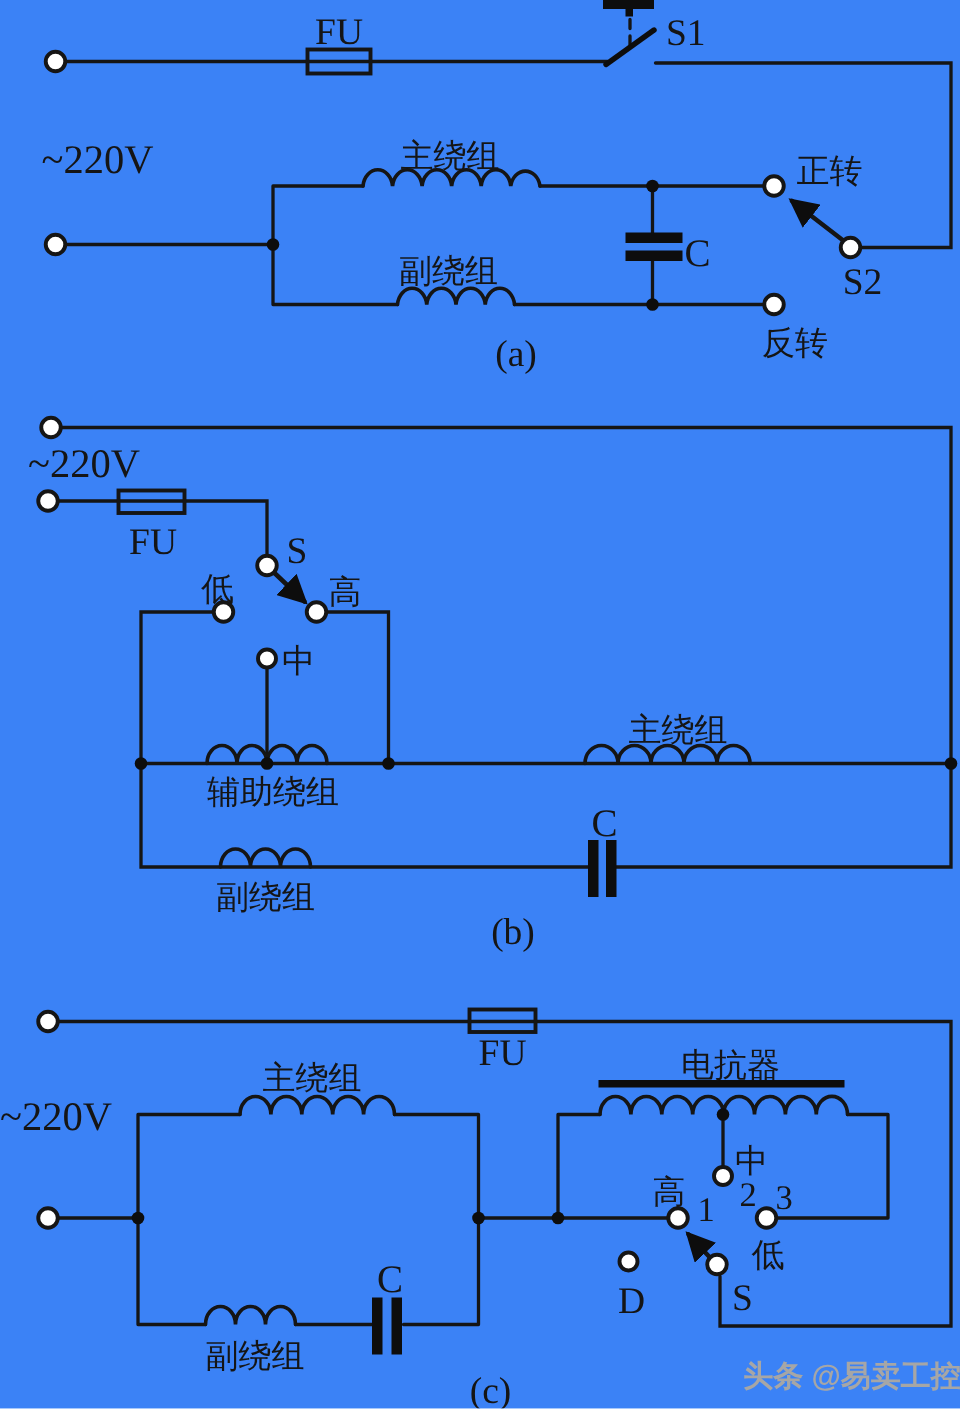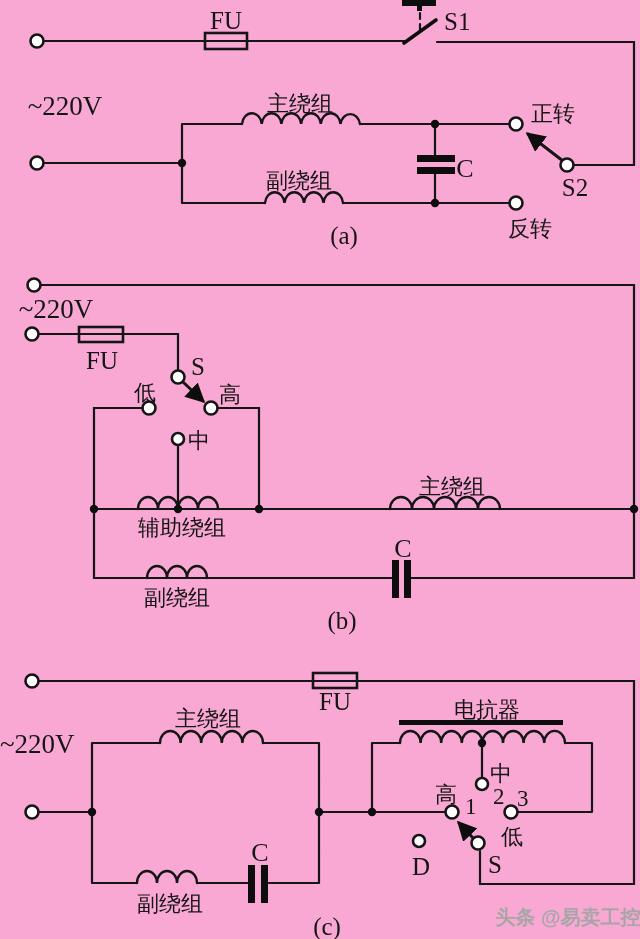--- a/index.html
+++ b/index.html
@@ -1,16 +1,16 @@
 <!DOCTYPE html>
 <html><head>
 <meta charset="utf-8">
 <style>
   html,body{margin:0;padding:0;background:#ffffff;}
-  .stage{position:relative;width:640px;height:939px;background:#f9a8d4;overflow:hidden;
+  .stage{position:relative;width:640px;height:939px;background:#3b82f6;overflow:hidden;
          font-family:"Liberation Serif", serif;}
   svg{display:block;}
   .wire{stroke:#151515;stroke-width:2.2;fill:none;stroke-linecap:round;}
   .coil{stroke:#151515;stroke-width:2.4;fill:none;stroke-linecap:round;}
   .arm{stroke:#151515;stroke-width:3;fill:none;stroke-linecap:round;}
   .blade{stroke:#0d0d0d;stroke-width:3.6;fill:none;stroke-linecap:round;}
   .node{fill:#ffffff;stroke:#151515;stroke-width:2.6;}
   .dot{fill:#0d0d0d;stroke:none;}
   .plate{fill:#0d0d0d;stroke:none;}
   .fusebox{fill:none;stroke:#151515;stroke-width:2.6;}

